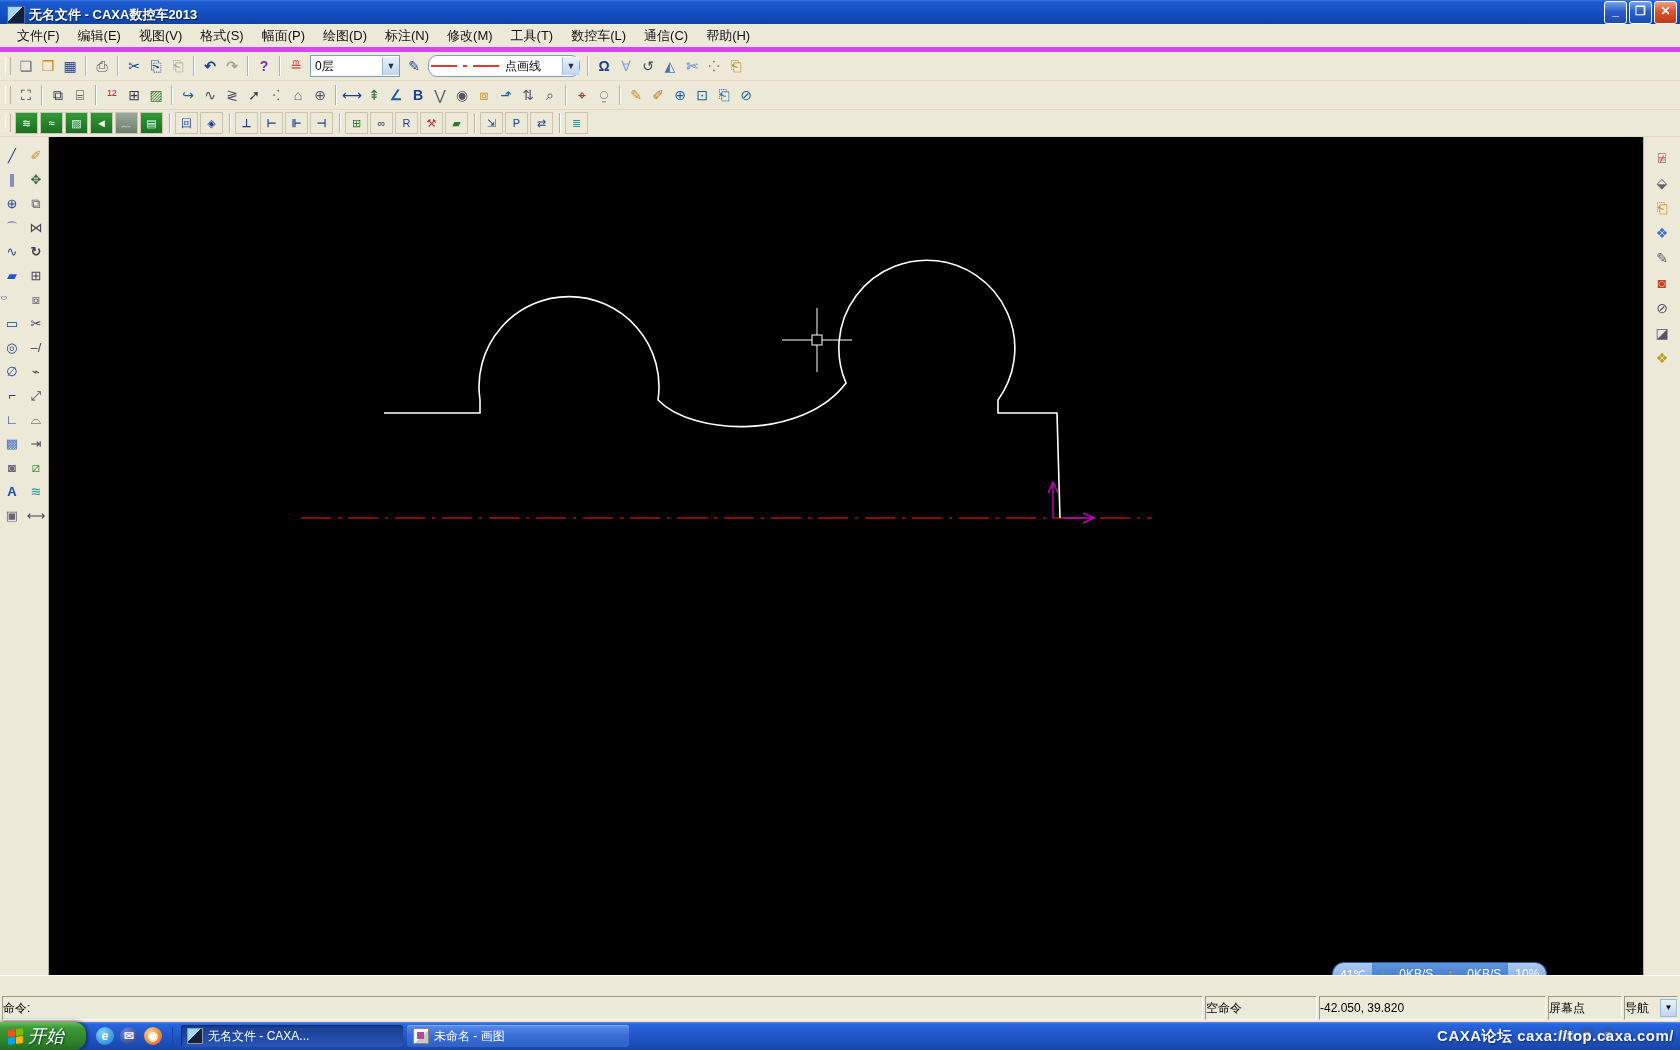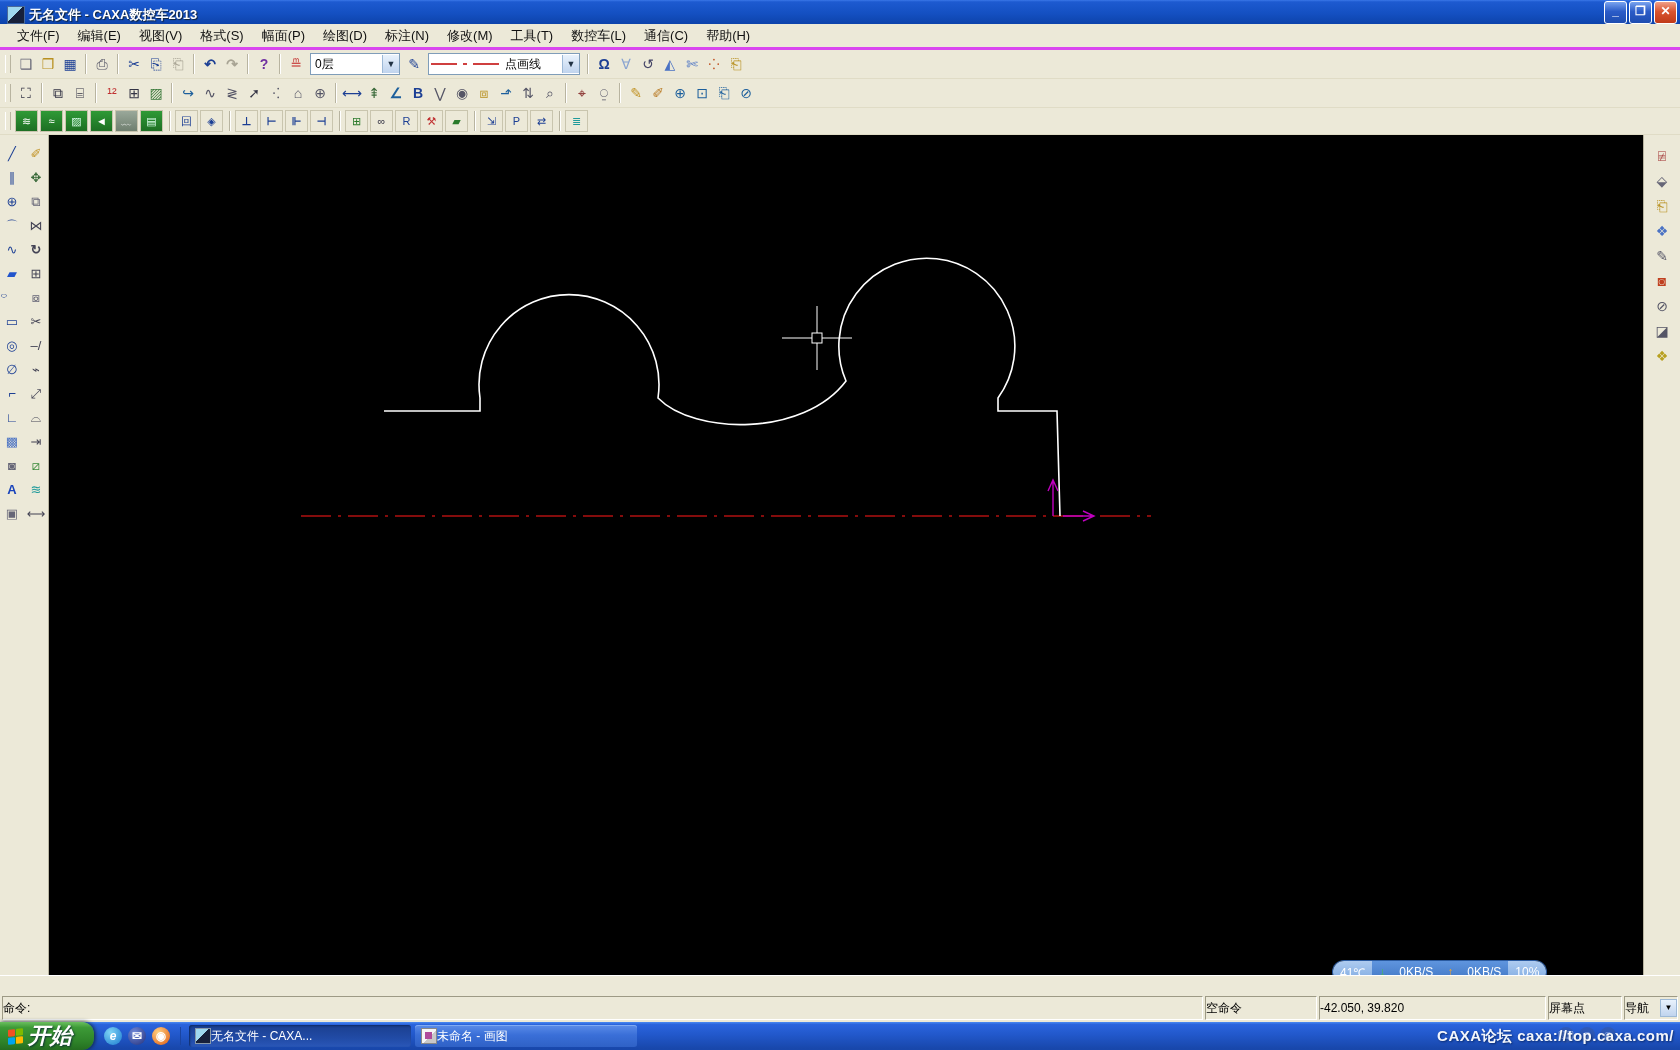--- a/index.html
+++ b/index.html
@@ -6,35 +6,35 @@
   body{width:1680px;height:1050px;overflow:hidden;font-family:"Liberation Sans",sans-serif;position:relative;}
   .app{width:1680px;height:1050px;display:flex;flex-direction:column;}
   
   .titlebar{height:24px;background:linear-gradient(180deg,#3a77e8 0%,#1d5ad0 8%,#1450c2 55%,#0d43ab 100%);display:flex;align-items:flex-end;padding:0 3px;flex:0 0 auto;}
   .appicon{width:16px;height:16px;margin:0 4px;background:linear-gradient(135deg,#9fd8ef 0 45%,#17203a 45% 100%);border:1px solid #4a6a9a;}
   .wtitle{color:#fff;font-weight:bold;font-size:13px;text-shadow:1px 1px 1px #123;flex:1;}
   .winbtns{display:flex;gap:2px;}
   .wbtn{width:21px;height:21px;border-radius:3px;border:1px solid #fff;color:#fff;font-size:12px;line-height:19px;text-align:center;font-weight:bold;background:linear-gradient(180deg,#7aa4ef,#2b5cc8 45%,#1d4cb0);}
   .wbtn.close{background:linear-gradient(180deg,#f0a088,#d9542f 45%,#c03a18);}
   
-  .menubar{height:23px;background:#ece9d8;border-bottom:3px solid #d946ef;display:flex;align-items:center;padding-left:8px;flex:0 0 auto;}
+  .menubar{height:23px;background:#ece9d8;border-bottom:5px solid #d946ef;display:flex;align-items:center;padding-left:8px;flex:0 0 auto;}
   .mitem{padding:2px 9px;font-size:13px;color:#111;}
   
   .tbrow{background:#ece9d8;display:flex;align-items:center;padding:1px 4px;flex:0 0 auto;border-bottom:1px solid #e0dcc6;}
   .tb1{height:26px;} .tb2{height:26px;} .tb3{height:24px;}
   .grip{width:4px;height:18px;border-left:1px solid #fff;border-right:1px solid #b8b4a0;margin:0 4px 0 1px;}
   .tbtn{width:22px;height:22px;display:flex;align-items:center;justify-content:center;flex:0 0 auto;}
   .tbtn .g{font-size:14px;line-height:1;}
   .tb3 .tbtn{width:21px;height:20px;border:1px solid #c9c5ae;margin-right:2px;}
   .tb3 .tbtn .g{font-size:11px;}
   .tsep{width:1px;height:20px;background:#b8b4a0;border-right:1px solid #fff;margin:0 4px;flex:0 0 auto;}
   .combo{height:20px;background:#fff;border:1px solid #7f9db9;display:flex;align-items:center;font-size:12px;margin:0 3px;}
   .combo .cval{flex:1;padding:0 4px;white-space:nowrap;overflow:hidden;}
   .combo .carr{width:16px;height:18px;background:linear-gradient(180deg,#e9f2fc,#c0d4ee);border-left:1px solid #9db9d6;color:#234;font-size:9px;line-height:18px;text-align:center;}
-  .layercombo{width:88px;} .linecombo{width:150px;}
+  .layercombo{width:88px;} .linecombo{width:150px;border-radius:9px;}
   .squash{display:inline-block;transform:scaleY(.6);}
   .bold{font-weight:bold;}
   
   .main{flex:1;display:flex;min-height:0;}
   .ltools{width:48px;background:#ece9d8;border-right:1px solid #b8b4a0;padding-top:6px;display:grid;grid-template-columns:24px 24px;align-content:start;justify-content:center;}
   .ltools .tbtn{width:24px;height:24px;}
   .ltools .g{font-size:13px;color:#1c3f94;}
   .rtools{width:36px;background:#ece9d8;border-left:1px solid #b8b4a0;padding-top:8px;display:flex;flex-direction:column;align-items:center;}
   .rtools .tbtn{width:26px;height:25px;}
   .rtools .g{font-size:14px;color:#334;}
@@ -53,28 +53,28 @@
   .scell.prompt{flex:1;}
   .scell.mode{width:110px;} .scell.coords{width:225px;} .scell.pick{width:72px;}
   .scell.nav{width:52px;justify-content:space-between;}
   .navarr{width:15px;height:16px;background:linear-gradient(180deg,#e9f2fc,#c0d4ee);border:1px solid #9db9d6;font-size:8px;text-align:center;line-height:15px;}
   
   .taskbar{height:28px;background:linear-gradient(180deg,#4a8af0 0%,#2a64dd 9%,#2258cb 45%,#1847ab 95%);display:flex;align-items:center;flex:0 0 auto;position:relative;}
   .startbtn{height:28px;padding:0 22px 0 8px;display:flex;align-items:center;gap:5px;background:linear-gradient(180deg,#6abf5e 0%,#3d9a37 20%,#2e8329 70%,#246d20 100%);border-radius:0 12px 12px 0;box-shadow:1px 0 4px #123;}
   .startflag{display:grid;grid-template-columns:7px 7px;grid-template-rows:7px 7px;gap:1px;transform:skewY(-6deg);}
   .startflag i{border-radius:1px;}
   .sf1{background:#f25022;} .sf2{background:#7fba00;} .sf3{background:#00a4ef;} .sf4{background:#ffb900;}
-  .startlabel{color:#fff;font-size:22px;font-weight:bold;font-style:italic;text-shadow:1px 1px 2px #133;}
+  .startlabel{color:#fff;font-size:18px;font-weight:normal;font-style:italic;text-shadow:1px 1px 2px #133;}
   .quicklaunch{display:flex;align-items:center;gap:6px;padding:0 10px;border-right:1px solid #1a44a0;}
   .qlbtn{width:18px;height:18px;border-radius:9px;display:flex;align-items:center;justify-content:center;color:#fff;font-size:12px;font-weight:bold;}
   .ql-ie{background:radial-gradient(circle at 35% 30%,#7fd4f5,#1a7ad0);font-style:italic;}
   .ql-msn{background:radial-gradient(circle at 35% 30%,#7088d8,#23307a);}
   .ql-ff{background:radial-gradient(circle at 35% 30%,#ffd080,#e05a10);}
   .taskbtns{display:flex;align-items:center;gap:4px;padding-left:8px;}
-  .taskbtn{width:210px;height:22px;border-radius:3px;display:flex;align-items:center;padding:0 6px;color:#fff;font-size:12px;background:linear-gradient(180deg,#5b8ce8,#3a6fd8 45%,#2f61c6);box-shadow:inset 0 1px 0 #7faaf2;}
+  .taskbtn{width:210px;height:22px;border-radius:3px;display:flex;align-items:center;gap:5px;padding:0 6px;color:#fff;font-size:12px;background:linear-gradient(180deg,#5b8ce8,#3a6fd8 45%,#2f61c6);box-shadow:inset 0 1px 0 #7faaf2;}
   .taskbtn.active{background:linear-gradient(180deg,#1b3f8f,#214ba6 60%,#2a57b8);box-shadow:inset 1px 1px 2px #0d2a66;}
   .tico{width:14px;height:14px;flex:0 0 auto;}
   .task-caxa .tico{background:linear-gradient(135deg,#9fd8ef 0 45%,#17203a 45% 100%);border:1px solid #89a;}
   .task-paint .tico{background:linear-gradient(135deg,#f5f5f5 55%,#c8c8c8 55%);border:1px solid #888;position:relative;}
   .task-paint .tico::after{content:"";position:absolute;left:3px;top:3px;width:7px;height:7px;background:#b04a9a;}
   .tray{position:absolute;right:6px;top:0;height:28px;display:flex;align-items:center;}
   .trayicons{position:absolute;right:64px;top:5px;display:flex;gap:5px;opacity:.55;}
   .trayicons .ti{width:16px;height:16px;border-radius:8px;background:#35569f;color:#dce6f8;font-size:11px;display:flex;align-items:center;justify-content:center;}
   .watermark{position:relative;color:#fff;font-size:15px;font-weight:bold;text-shadow:1px 1px 2px #0a2a6a;letter-spacing:.5px;opacity:.95;}
 </style>

